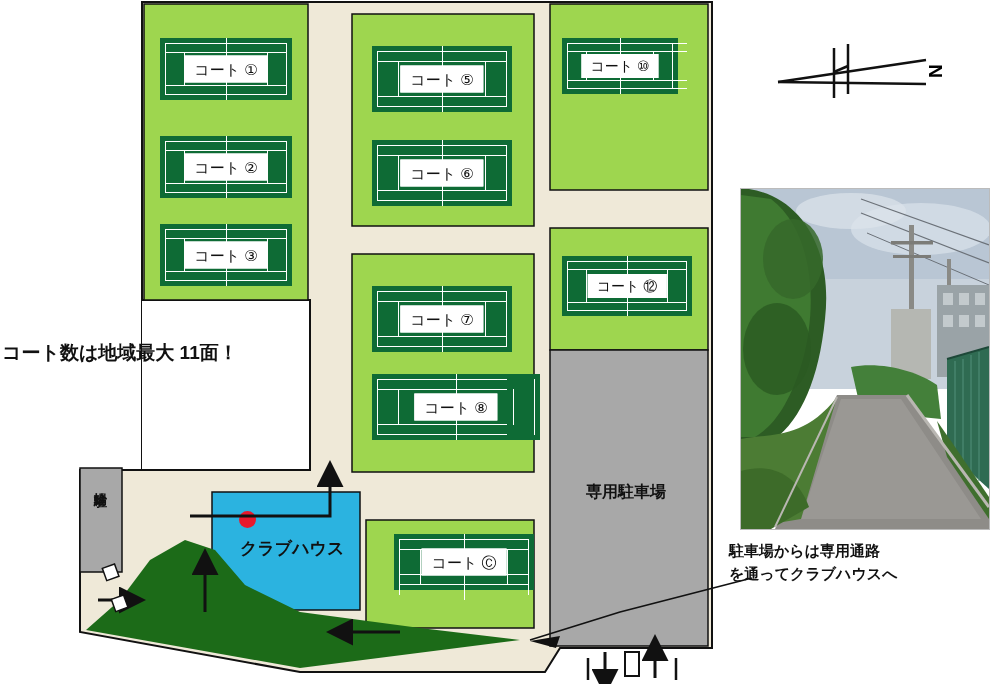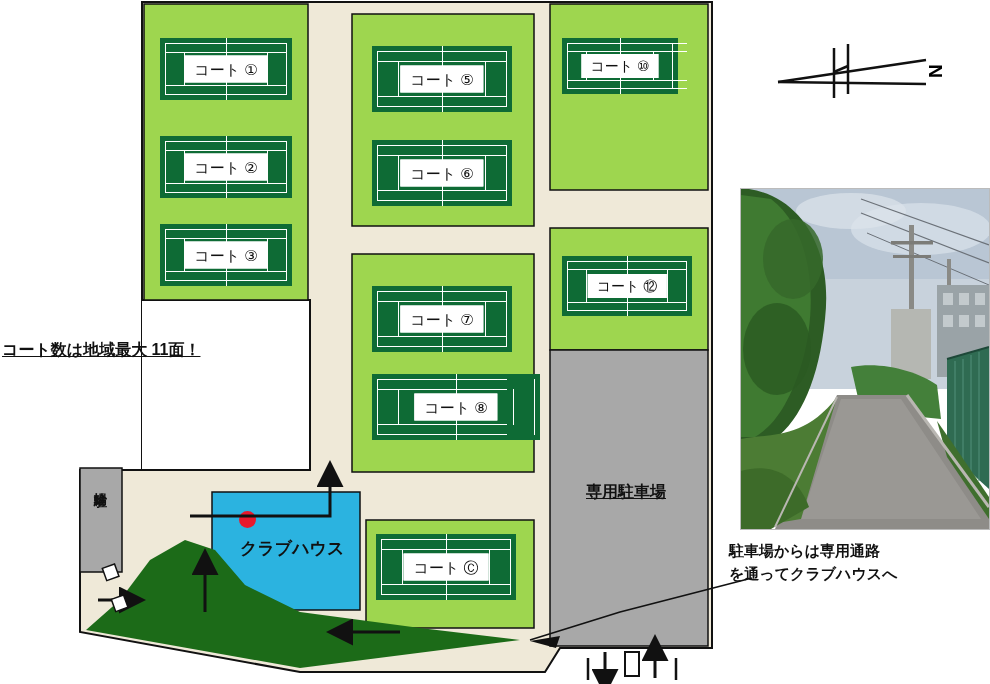--- a/index.html
+++ b/index.html
@@ -24,21 +24,21 @@
     background:#ffffff;color:#111;border:1px solid #ffffff;
     font-size:15px;line-height:1;padding:5px 9px;white-space:nowrap;
     font-family:"Liberation Sans","DejaVu Sans",sans-serif;
   }
   .court.small .label{font-size:14px;padding:4px 8px;}
 
   
   .cap{
     position:absolute;font-weight:bold;color:#111;white-space:nowrap;
   }
-  .cap.big{font-size:16px;text-decoration:underline;}
+  .cap.big{font-size:19px;}
   .vtext{
     position:absolute;writing-mode:vertical-rl;text-orientation:upright;
     font-size:13px;font-weight:bold;color:#111;line-height:1.15;
   }
 
   
   .photo{position:absolute;overflow:hidden;border:1px solid #bbb;}
   .photo svg{display:block;}
 
   .noteline{position:absolute;font-size:15px;font-weight:bold;color:#111;line-height:1.5;}
@@ -202,34 +202,34 @@
     <div class="ln" style="left:5px;top:5px;width:1px;height:50px;"></div>
     <div class="ln" style="right:5px;top:5px;width:1px;height:50px;"></div>
     <div class="ln" style="left:5px;top:13px;width:120px;height:1px;"></div>
     <div class="ln" style="left:5px;bottom:13px;width:120px;height:1px;"></div>
     <div class="ln" style="left:24px;top:13px;width:1px;height:34px;"></div>
     <div class="ln" style="right:24px;top:13px;width:1px;height:34px;"></div>
     <div class="ln" style="left:50%;top:0;width:1px;height:60px;"></div>
     <div class="label">コート ⑫</div>
   </div>
 
-  <div class="court" style="left:376px;top:534px;width:140px;height:66px;">
+  <div class="court" style="left:394px;top:534px;width:140px;height:56px;">
     <div class="ln" style="left:5px;top:5px;width:130px;height:1px;"></div>
     <div class="ln" style="left:5px;bottom:5px;width:130px;height:1px;"></div>
     <div class="ln" style="left:5px;top:5px;width:1px;height:56px;"></div>
     <div class="ln" style="right:5px;top:5px;width:1px;height:56px;"></div>
     <div class="ln" style="left:5px;top:15px;width:130px;height:1px;"></div>
     <div class="ln" style="left:5px;bottom:15px;width:130px;height:1px;"></div>
     <div class="ln" style="left:26px;top:15px;width:1px;height:36px;"></div>
     <div class="ln" style="right:26px;top:15px;width:1px;height:36px;"></div>
     <div class="ln" style="left:50%;top:0;width:1px;height:66px;"></div>
     <div class="label">コート Ⓒ</div>
   </div>
 
-  <div class="cap" style="left:586px;top:482px;font-size:16px;text-decoration:underline;">専用駐車場</div>
+  <div class="cap" style="left:586px;top:482px;font-size:16px;">専用駐車場</div>
 
   <div class="vtext" style="left:92px;top:483px;">駐輪場</div>
 
   <div class="clubtext" style="left:240px;top:537px;">クラブハウス</div>
 
   <div class="reddot" style="left:239px;top:511px;"></div>
 
   <div class="cap big" style="left:2px;top:340px;">コート数は地域最大 11面！</div>
 
   <svg class="abs" style="left:0;top:0;" width="990" height="684">

